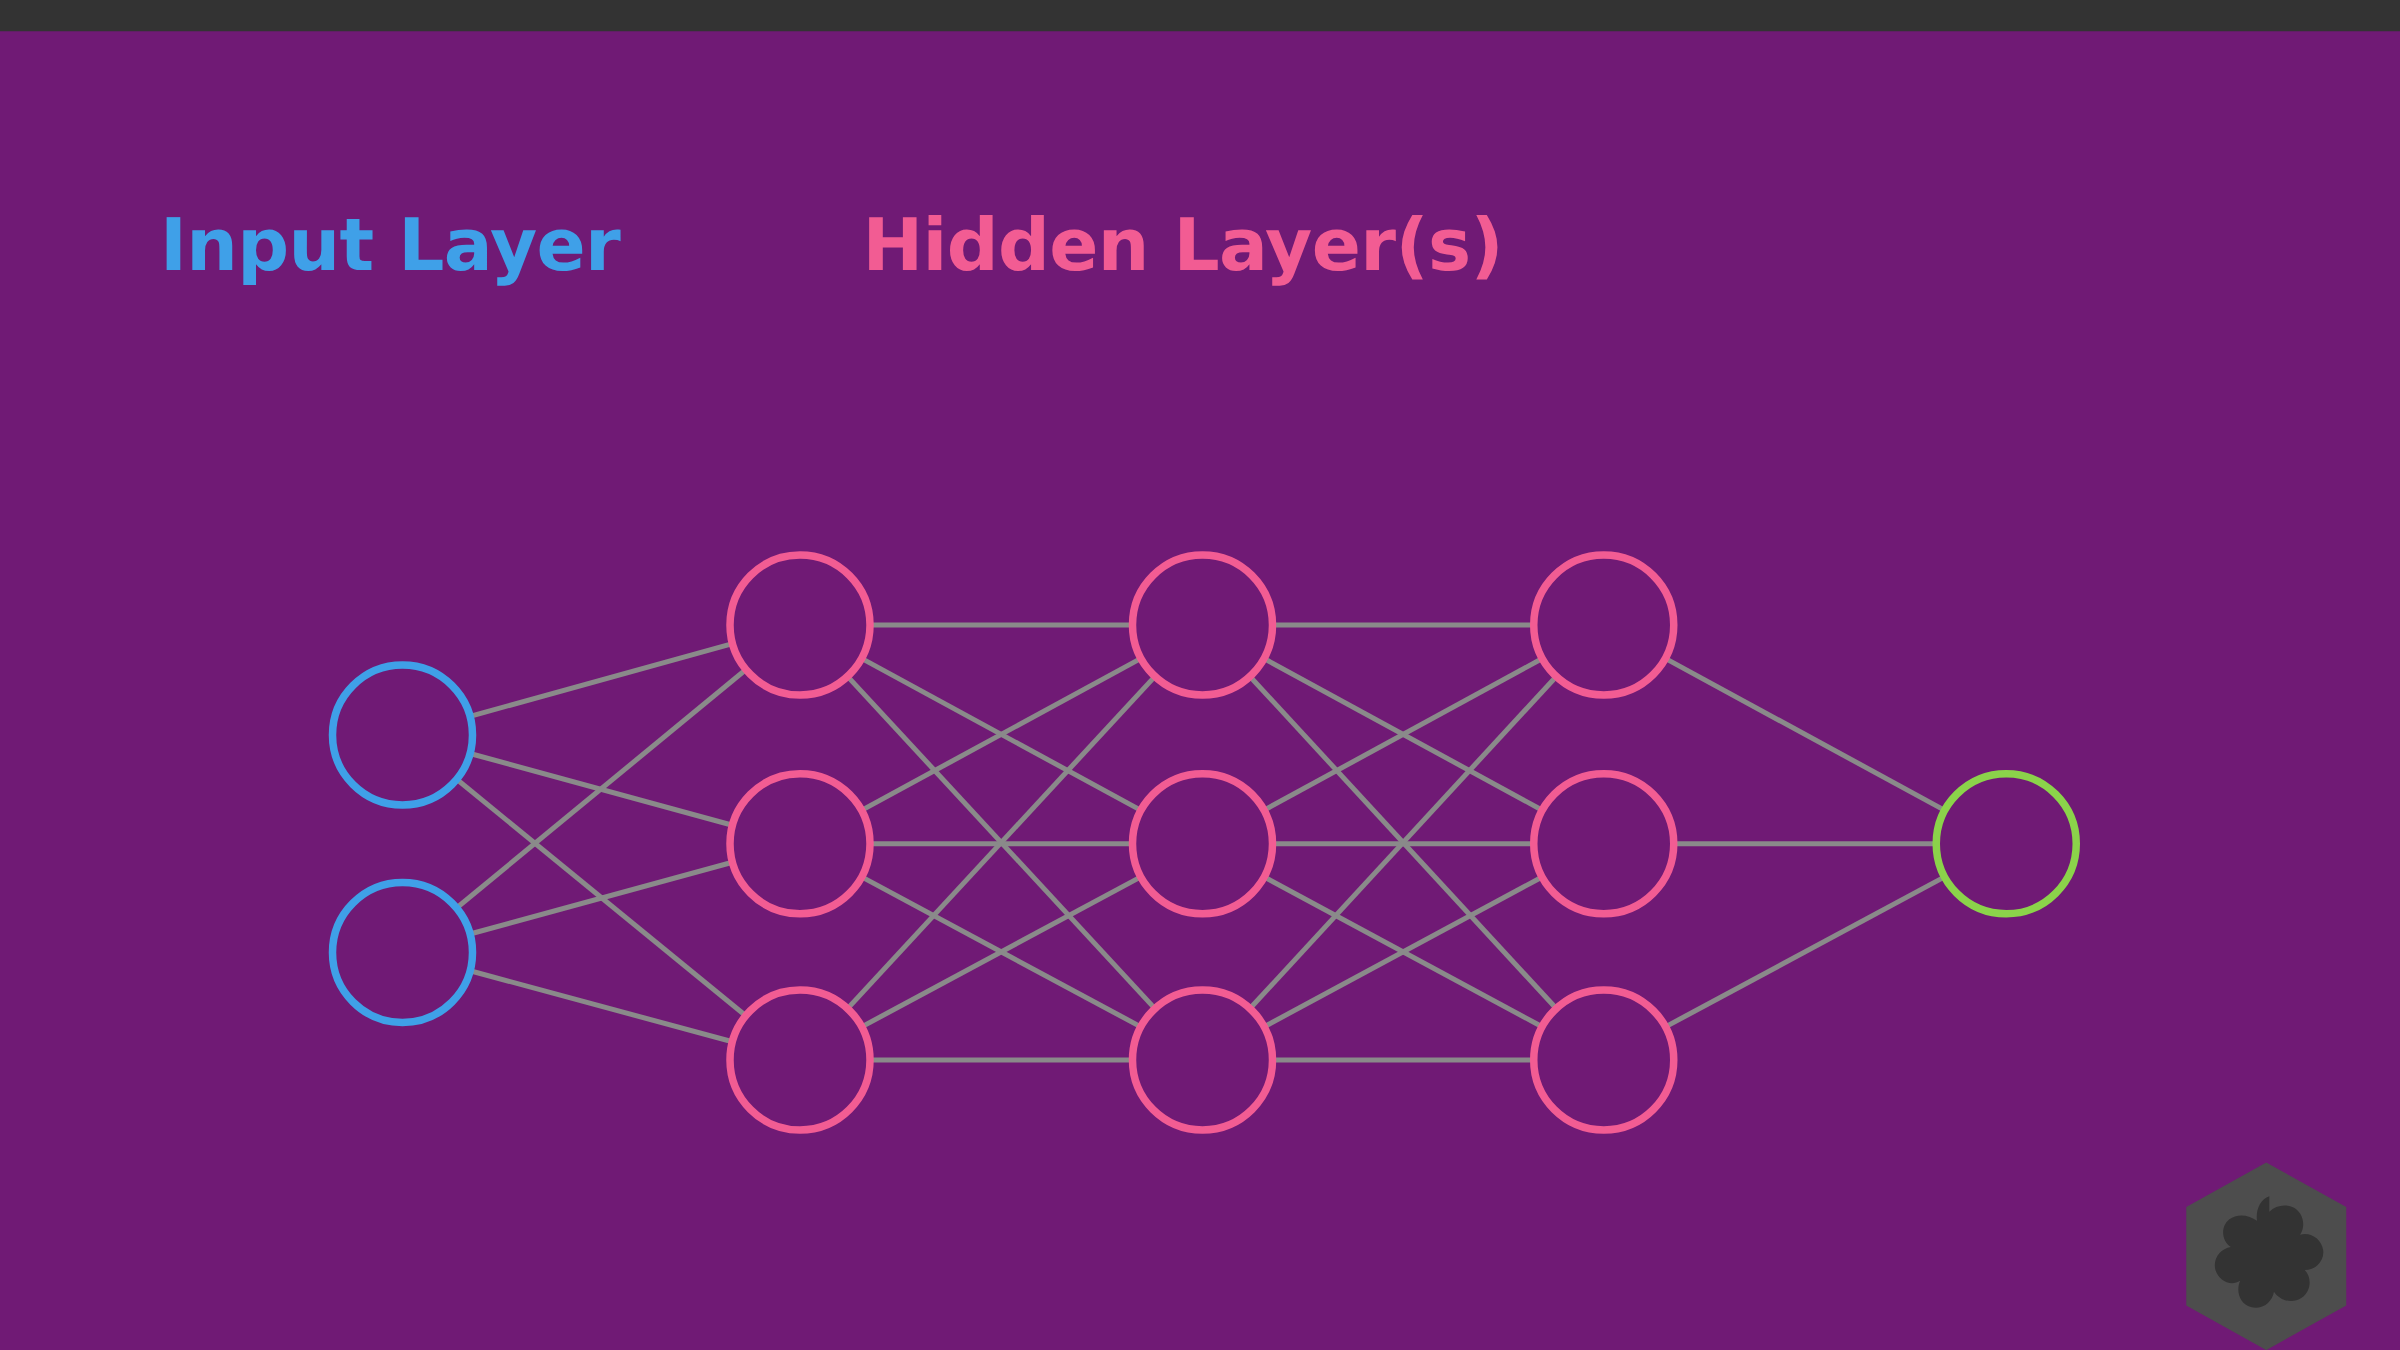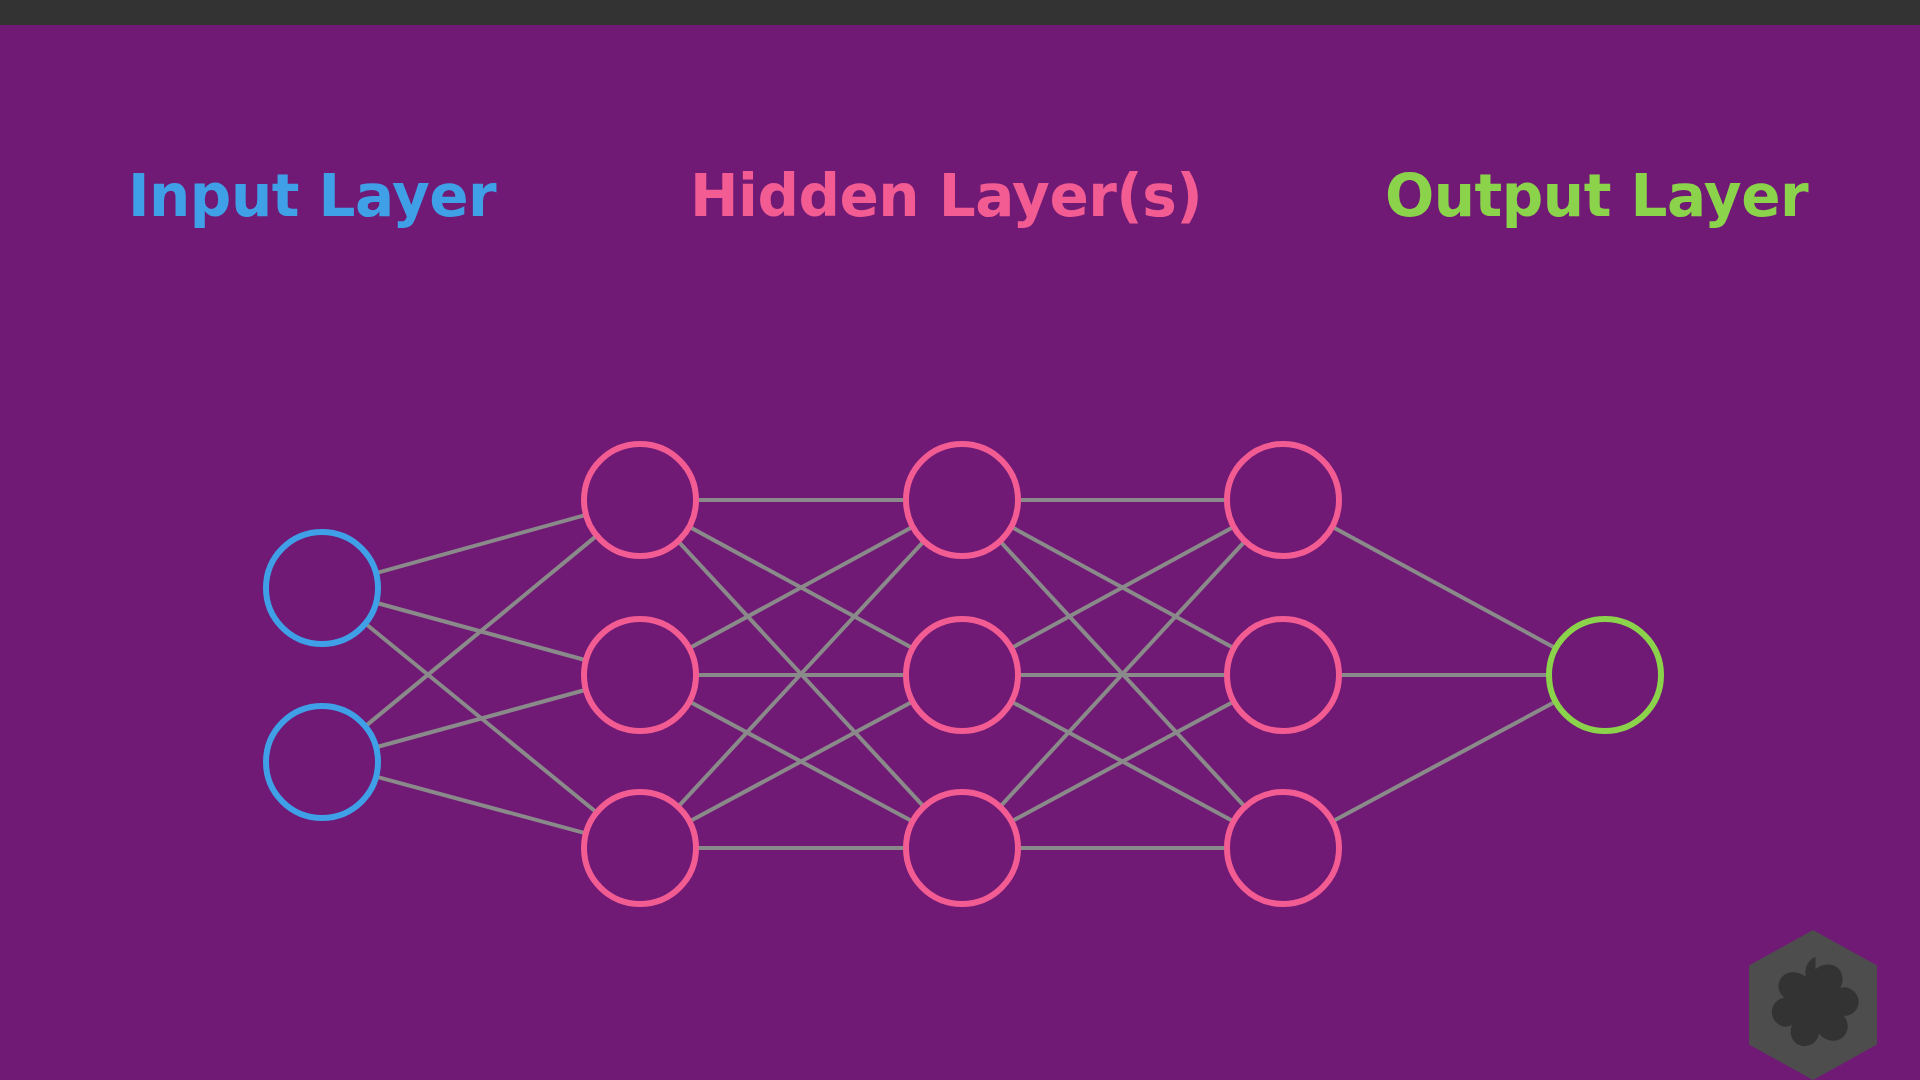--- a/index.html
+++ b/index.html
@@ -64,21 +64,20 @@
   }
 </style>
 </head>
 <body style="background: rgb(51, 51, 51);">
 
 <div id="stage" style="background: #701a75; margin-top: 25px;">
 
   <div class="layer-titles">
     <div class="layer-title" id="title-input" style="color: rgb(63, 160, 232);">Input Layer</div>
     <div class="layer-title" id="title-hidden" style="color: rgb(242, 92, 147); text-align: center;">Hidden Layer(s)</div>
-    <div class="layer-title" id="title-output" style="color: rgb(139, 211, 74);">Output Layer</div>
   </div>
 
   <svg id="net" viewBox="0 0 1920 1080">
     <g id="edges">
         <line x1="375.9715666530158" y1="548.064472121178" x2="586.0284333469842" y2="489.935527878822" stroke="#8a8a8a" stroke-width="4" class="edge"></line>
         <line x1="376.0149973500555" y1="577.7776879542605" x2="585.9850026499445" y2="635.2223120457395" stroke="#8a8a8a" stroke-width="4" class="edge"></line>
         <line x1="365.3537546581346" y1="598.4464660726887" x2="596.6462453418653" y2="787.5535339273113" stroke="#8a8a8a" stroke-width="4" class="edge"></line>
         <line x1="365.22024563686324" y1="701.3908668023328" x2="596.7797543631368" y2="510.6091331976672" stroke="#8a8a8a" stroke-width="4" class="edge"></line>
         <line x1="376.0149973500555" y1="722.2223120457395" x2="585.9850026499445" y2="664.7776879542605" stroke="#8a8a8a" stroke-width="4" class="edge"></line>
         <line x1="376.05803491582503" y1="751.6194685621414" x2="585.941965084175" y2="808.3805314378586" stroke="#8a8a8a" stroke-width="4" class="edge"></line>

